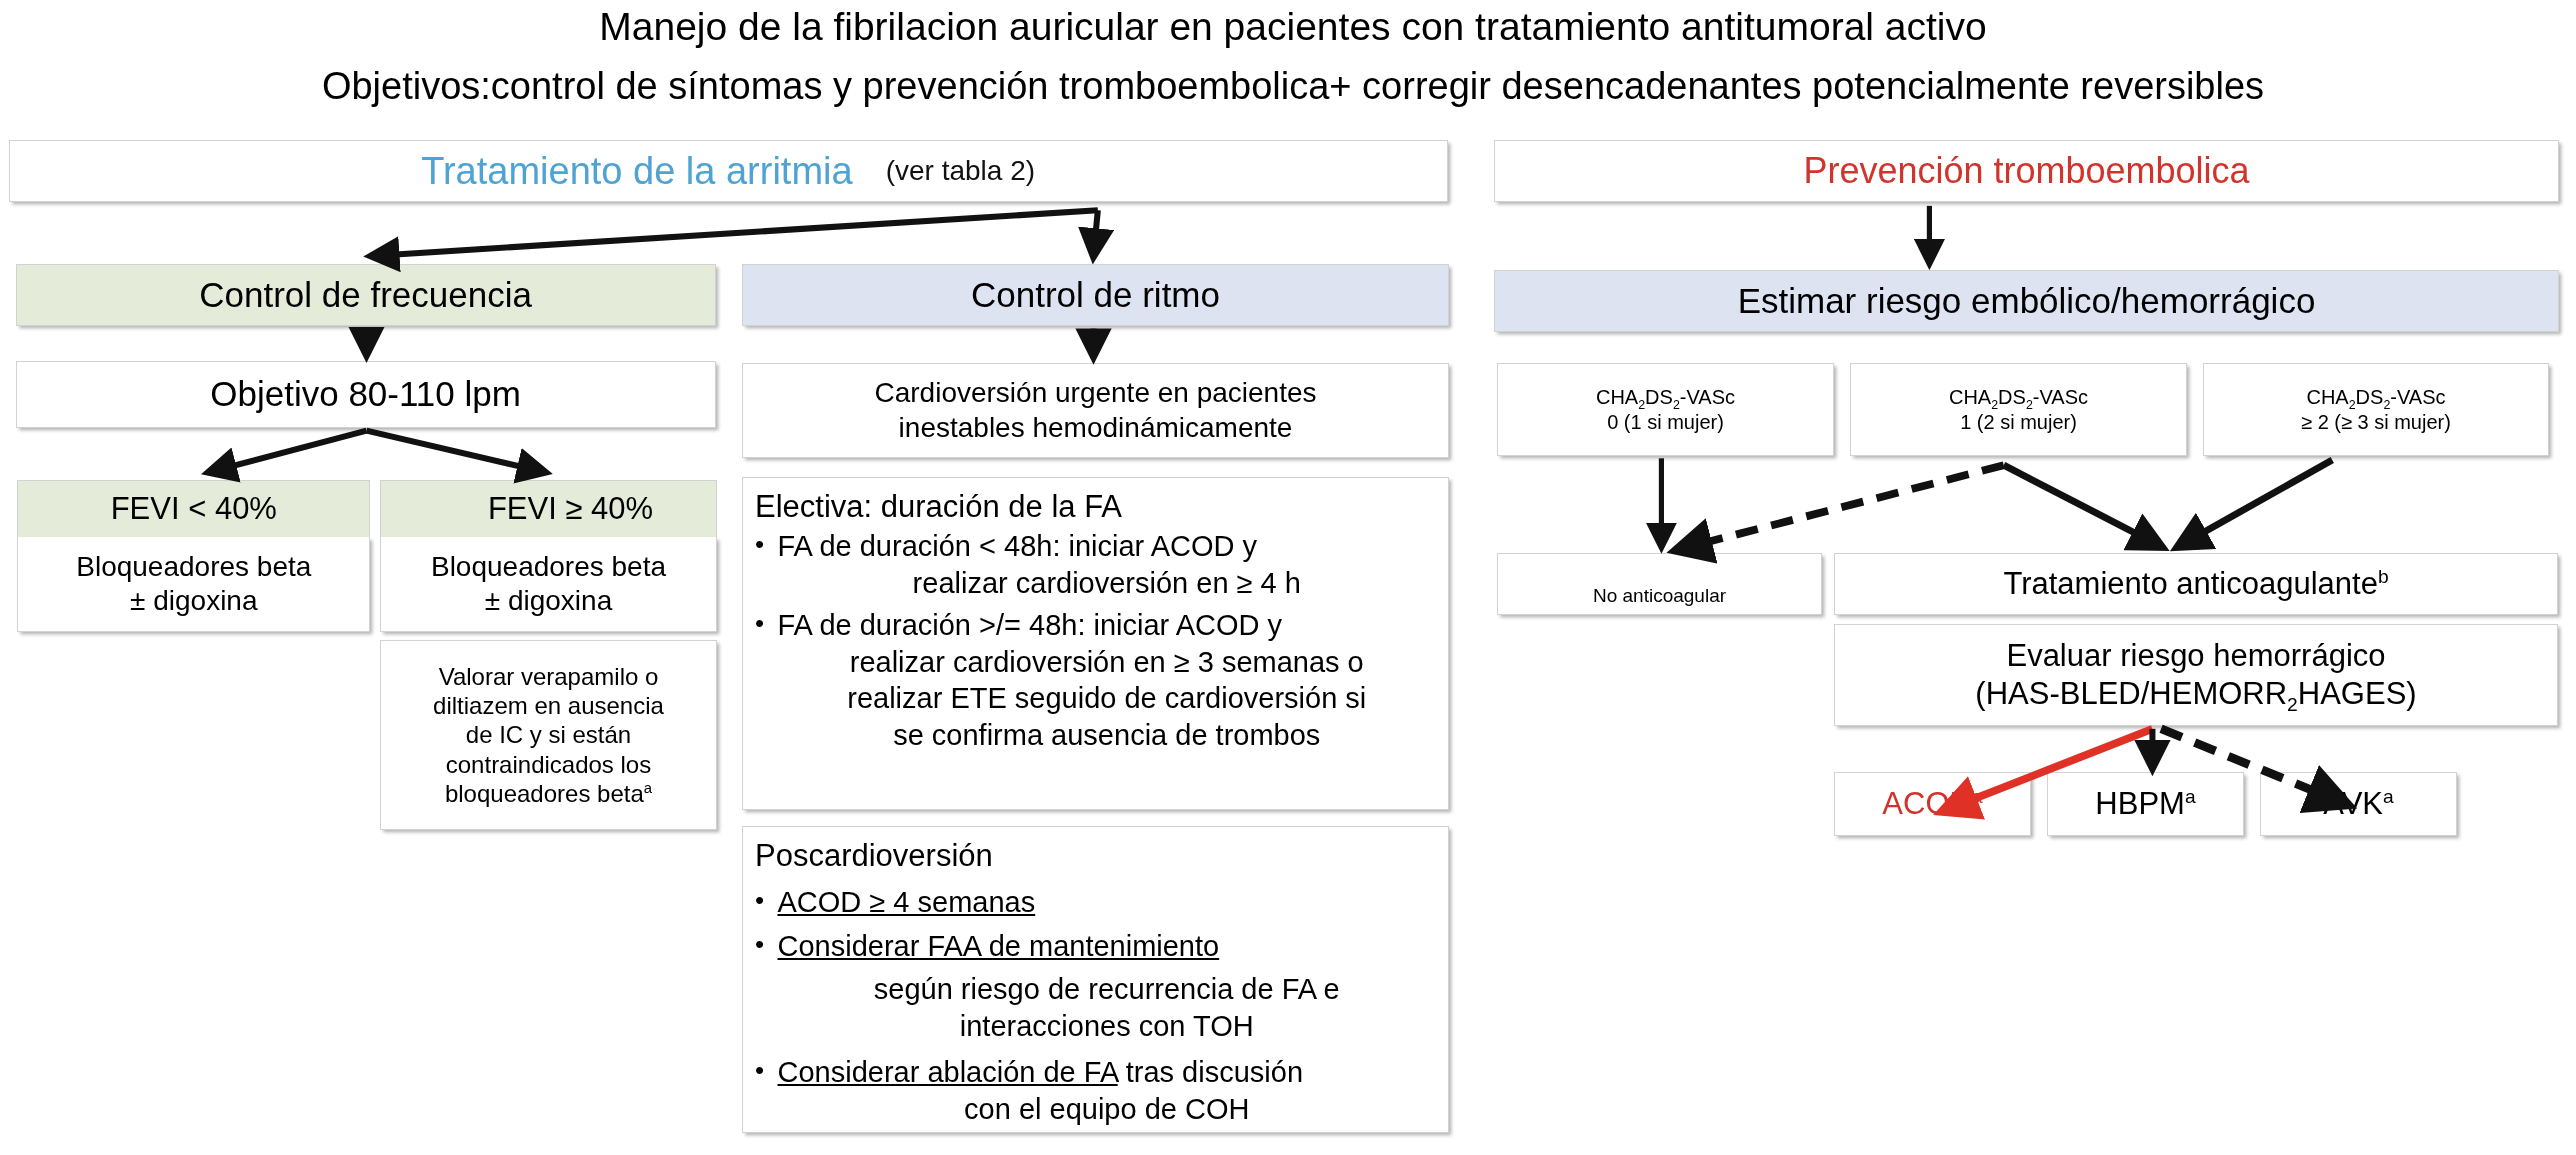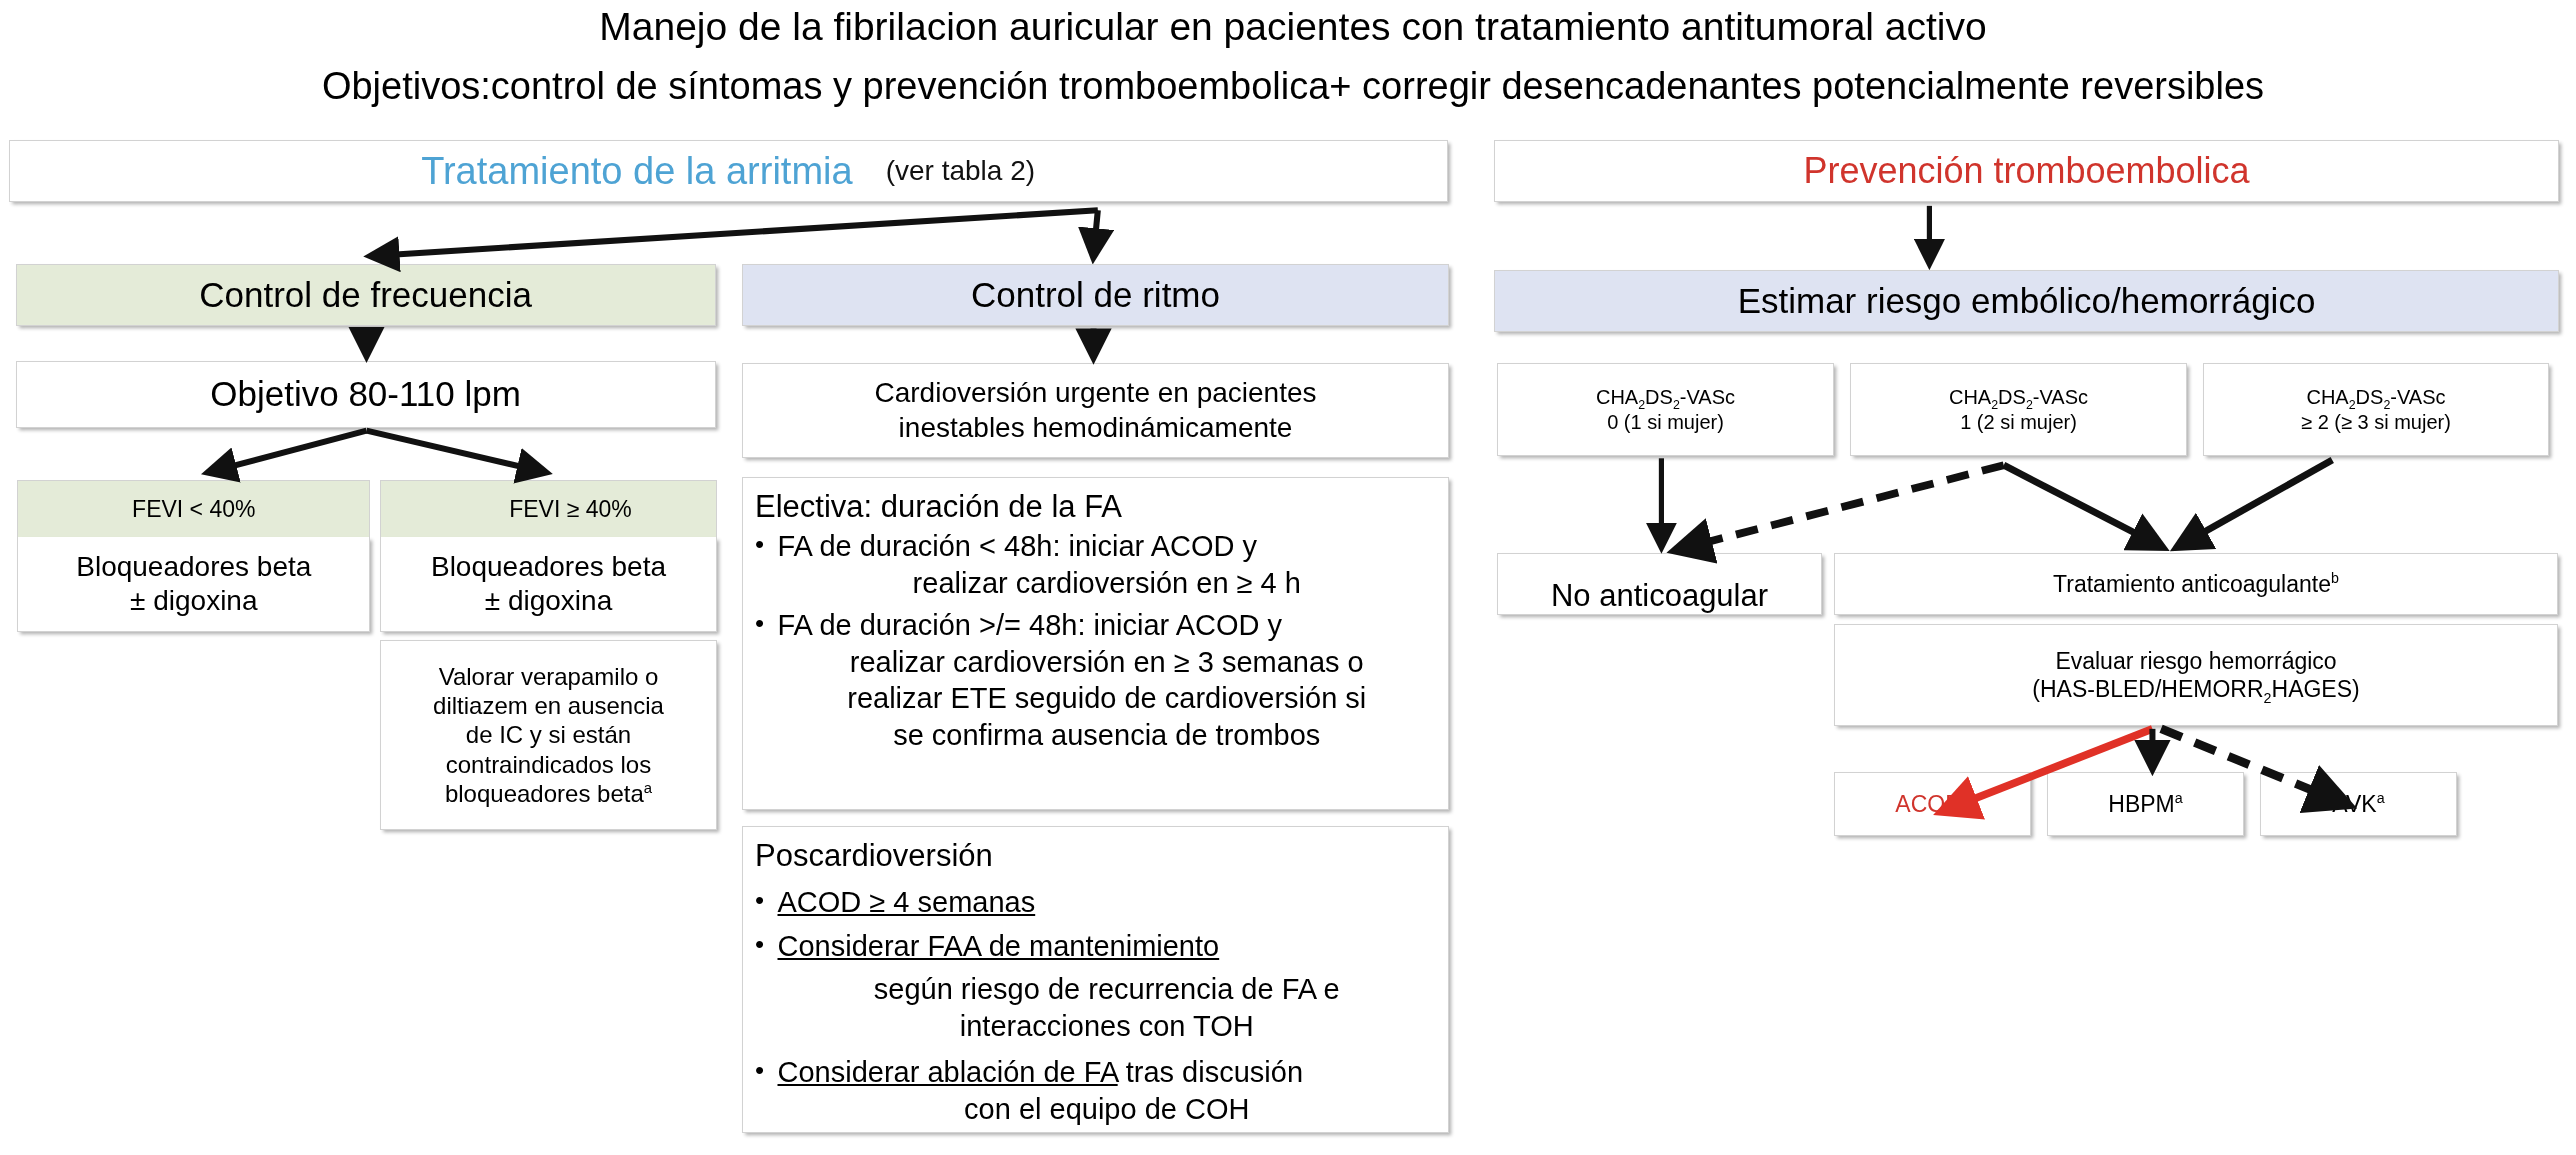--- a/index.html
+++ b/index.html
@@ -29,22 +29,22 @@
   .box.green{background:#e4ebd8;}
   .box.blue{background:#dee3f2;}
   .box.noshadow{box-shadow:none;}
   .box .inner{padding:0 8.6px;width:100%;}
 
   .hdr-blue{color:#4ea3d4;font-size:38px;}
   .hdr-red{color:#d0342c;font-size:36px;}
   .hdr-note{color:#111;font-size:28px;}
 
   .t-40{font-size:35px;}
-  .t-36{font-size:23px;}
-  .t-34{font-size:31px;margin-top:24px;}
+  .t-36{font-size:31px;}
+  .t-34{font-size:19px;margin-top:24px;}
   .t-32{font-size:28px;}
   .t-30{font-size:20px;}
   .t-28{font-size:24px;}
 
   .red-text{color:#d0342c;}
   sup{font-size:.62em;vertical-align:super;line-height:0;}
   sub{font-size:.62em;vertical-align:sub;line-height:0;}
 
   
   .box.listbox{display:block;padding:10.4px 12px 8.6px 12px;}

